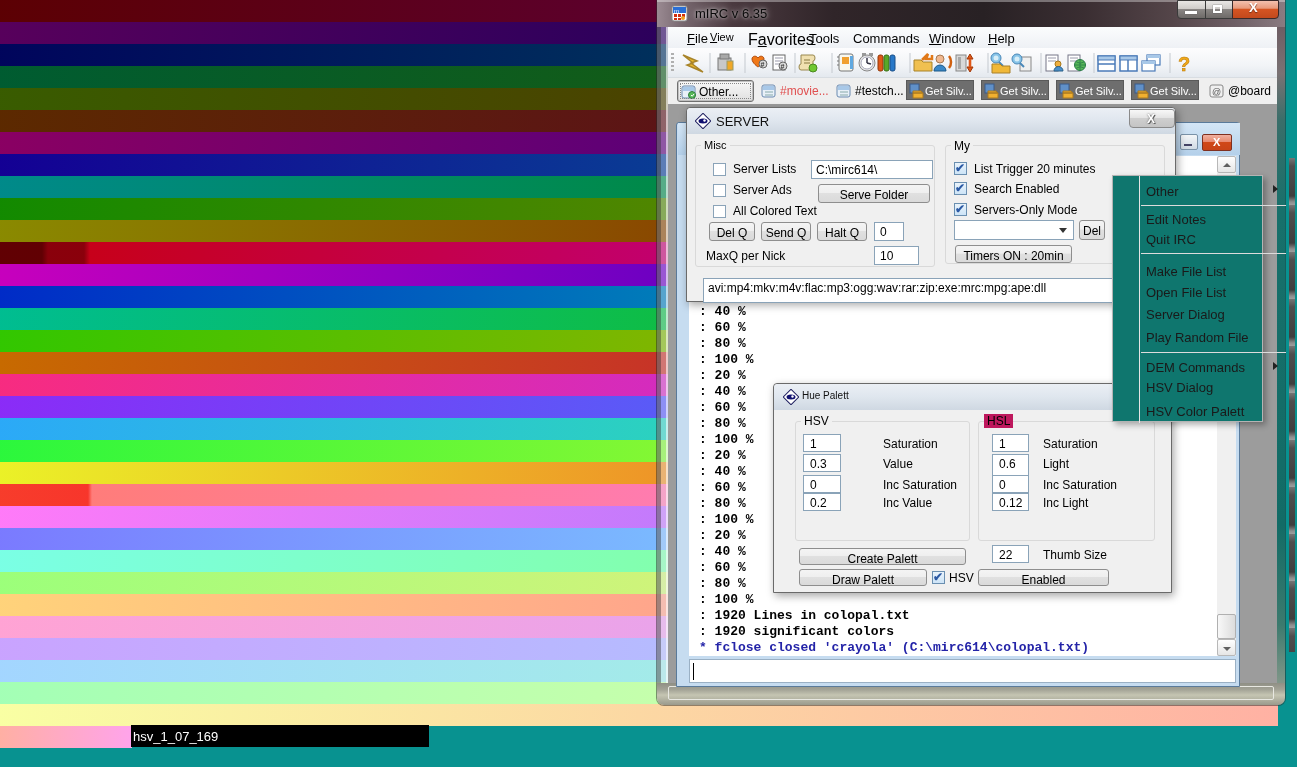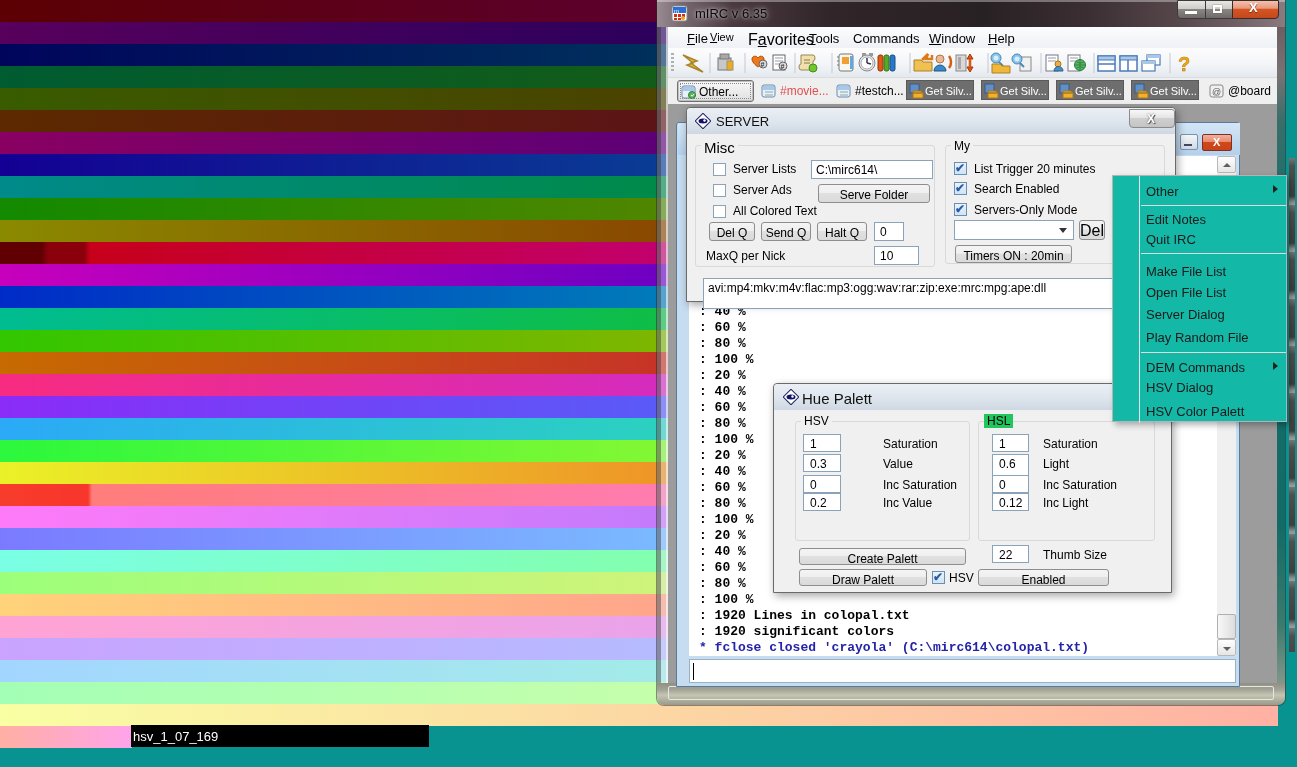--- a/index.html
+++ b/index.html
@@ -307,21 +307,21 @@
       <rect x="2.5" y="2.5" width="11" height="11" fill="#fff" stroke="#202060" transform="rotate(45 8 8)"></rect>
       <ellipse cx="8" cy="8" rx="4.5" ry="2.5" fill="#101070"></ellipse>
       <circle cx="9.5" cy="7.5" r="1.2" fill="#fff"></circle>
     </svg>
   <span class="abs" style="left:29px;top:6px;font-size:13px;color:#111">SERVER</span>
   <div class="abs" style="left:442px;top:1px;width:46px;height:19px;background:linear-gradient(to bottom,#f8f8f8 0%,#e4e4e4 45%,#cfcfcf 50%,#c4c4c4 100%);border:1px solid #8a8a8a;border-radius:0 3px 4px 4px">
       <span class="abs" style="left:17px;top:2px;font-size:12px;font-weight:bold;color:#fff;text-shadow:0 0 2px #555,1px 1px 0 #666">X</span>
     </div>
 
   <div class="abs gb" style="left:8px;top:37px;width:240px;height:122px"></div>
-  <span class="abs" style="left:14px;top:31px;font-size:15px;background:#f0f0f0;padding:0 3px">Misc</span>
+  <span class="abs" style="left:14px;top:31px;font-size:11px;background:#f0f0f0;padding:0 3px">Misc</span>
   <span class="cb" style="left:26px;top:55px"></span>
     <span class="abs tb" style="left:46px;top:54px">Server Lists</span>
   <span class="cb" style="left:26px;top:76px"></span>
     <span class="abs tb" style="left:46px;top:75px">Server Ads</span>
   <span class="cb" style="left:26px;top:97px"></span>
     <span class="abs tb" style="left:46px;top:96px">All Colored Text</span>
   <input-like class="abs txt" style="left:124px;top:52px;width:122px;height:19px;position:absolute">
       <span class="abs" style="left:4px;top:2px;font-size:12px">C:\mirc614\</span>
     </input-like>
   <div class="abs btn" style="left:131px;top:76px;width:112px;height:19px;text-align:center"><span style="font-size:12px;line-height:18px">Serve Folder</span></div>
@@ -340,36 +340,36 @@
   <span class="abs" style="left:264px;top:31px;font-size:12px;background:#f0f0f0;padding:0 3px">My</span>
   <span class="cbc" style="left:267px;top:54px"></span>
     <span class="abs tb" style="left:287px;top:54px">List Trigger 20 minutes</span>
   <span class="cbc" style="left:267px;top:74px"></span>
     <span class="abs tb" style="left:287px;top:74px">Search Enabled</span>
   <span class="cbc" style="left:267px;top:95px"></span>
     <span class="abs tb" style="left:287px;top:95px">Servers-Only Mode</span>
   <div class="abs txt" style="left:267px;top:112px;width:120px;height:20px">
       <span class="abs" style="left:104px;top:7px;width:0;height:0;border-left:4px solid transparent;border-right:4px solid transparent;border-top:5px solid #333"></span>
     </div>
-  <div class="abs btn" style="left:392px;top:112px;width:26px;height:20px;text-align:center"><span style="font-size:16px;line-height:19px">Del</span></div>
+  <div class="abs btn" style="left:392px;top:112px;width:26px;height:20px;text-align:center"><span style="font-size:12px;line-height:19px">Del</span></div>
   <div class="abs btn" style="left:268px;top:137px;width:117px;height:18px;text-align:center"><span style="font-size:12px;line-height:17px">Timers ON : 20min</span></div>
 
-  <div class="abs txt" style="left:16px;top:170px;width:420px;height:31px">
+  <div class="abs txt" style="left:16px;top:170px;width:420px;height:25px">
       <span class="abs" style="left:4px;top:2px;font-size:12px;white-space:nowrap">avi:mp4:mkv:m4v:flac:mp3:ogg:wav:rar:zip:exe:mrc:mpg:ape:dll</span>
     </div>
 </div>
 
 <div class="abs" style="left:773px;top:383px;width:399px;height:210px;background:#f0f0f0;border:1px solid #6a6a6a;border-radius:4px 4px 0 0;box-shadow:2px 3px 8px rgba(0,0,0,.35)">
   <div class="abs" style="left:0;top:0;width:397px;height:26px;background:linear-gradient(to bottom,#ebeff5 0%,#dfe6ee 50%,#cfd8e2 100%);border-radius:4px 4px 0 0"></div>
   <svg class="abs" style="left:9px;top:5px" width="16" height="16" viewBox="0 0 16 16">
       <rect x="2.5" y="2.5" width="11" height="11" fill="#fff" stroke="#202060" transform="rotate(45 8 8)"></rect>
       <ellipse cx="8" cy="8" rx="4.5" ry="2.5" fill="#101070"></ellipse>
       <circle cx="9.5" cy="7.5" r="1.2" fill="#fff"></circle>
     </svg>
-  <span class="abs" style="left:28px;top:6px;font-size:15px;color:#111">Hue Palett</span>
+  <span class="abs" style="left:28px;top:6px;font-size:10px;color:#111">Hue Palett</span>
 
   <div class="abs gb" style="left:21px;top:37px;width:175px;height:120px"></div>
   <span class="abs" style="left:27px;top:30px;font-size:12px;background:#f0f0f0;padding:0 3px">HSV</span>
   <div class="abs txt" style="left:29px;top:50px;width:38px;height:18px">
       <span class="abs" style="left:6px;top:2px;font-size:12px">1</span>
     </div>
   <div class="abs txt" style="left:29px;top:70px;width:38px;height:18px">
       <span class="abs" style="left:6px;top:2px;font-size:12px">0.3</span>
     </div>
   <div class="abs txt" style="left:29px;top:91px;width:38px;height:18px">
@@ -377,21 +377,21 @@
     </div>
   <div class="abs txt" style="left:29px;top:109px;width:38px;height:18px">
       <span class="abs" style="left:6px;top:2px;font-size:12px">0.2</span>
     </div>
   <span class="abs tb" style="left:109px;top:53px">Saturation</span>
   <span class="abs tb" style="left:109px;top:73px">Value</span>
   <span class="abs tb" style="left:109px;top:94px">Inc Saturation</span>
   <span class="abs tb" style="left:109px;top:112px">Inc Value</span>
 
   <div class="abs gb" style="left:204px;top:37px;width:177px;height:120px"></div>
-  <span class="abs" style="left:210px;top:30px;font-size:12px;background:#22c55e;padding:0 3px">HSL</span>
+  <span class="abs" style="left:210px;top:30px;font-size:12px;background:#be185d;padding:0 3px">HSL</span>
   <div class="abs txt" style="left:218px;top:50px;width:37px;height:18px">
       <span class="abs" style="left:6px;top:2px;font-size:12px">1</span>
     </div>
   <div class="abs txt" style="left:218px;top:70px;width:37px;height:28px">
       <span class="abs" style="left:6px;top:2px;font-size:12px">0.6</span>
     </div>
   <div class="abs txt" style="left:218px;top:91px;width:37px;height:18px">
       <span class="abs" style="left:6px;top:2px;font-size:12px">0</span>
     </div>
   <div class="abs txt" style="left:218px;top:109px;width:37px;height:18px">
@@ -406,21 +406,21 @@
   <div class="abs btn" style="left:25px;top:185px;width:128px;height:17px;text-align:center"><span style="font-size:12px;line-height:16px">Draw Palett</span></div>
   <span class="cbc" style="left:158px;top:187px"></span>
     <span class="abs tb" style="left:175px;top:187px">HSV</span>
   <div class="abs txt" style="left:218px;top:161px;width:37px;height:18px">
       <span class="abs" style="left:6px;top:2px;font-size:12px">22</span>
     </div>
   <span class="abs tb" style="left:269px;top:164px">Thumb Size</span>
   <div class="abs btn" style="left:204px;top:185px;width:131px;height:17px;text-align:center"><span style="font-size:12px;line-height:16px">Enabled</span></div>
 </div>
 
-<div class="abs" style="left:1112px;top:175px;width:175px;height:247px;background:#14b8a6;border:1px solid #b4b4b4;box-shadow:3px 3px 6px rgba(0,0,0,.3)">
+<div class="abs" style="left:1112px;top:175px;width:151px;height:247px;background:#0f766e;border:1px solid #b4b4b4;box-shadow:3px 3px 6px rgba(0,0,0,.3)">
   <div class="abs" style="left:26px;top:0;width:1px;height:247px;background:#e4e4e4"></div>
   <span class="mi" style="top:8px">Other</span>
     <span class="abs" style="left:160px;top:9px;width:0;height:0;border-top:4px solid transparent;border-bottom:4px solid transparent;border-left:5px solid #222"></span>
   <div class="abs" style="left:28px;top:29px;width:145px;height:1px;background:#dcdcdc"></div>
   <span class="mi" style="top:36px">Edit Notes</span>
   <span class="mi" style="top:56px">Quit IRC</span>
   <div class="abs" style="left:28px;top:77px;width:145px;height:1px;background:#dcdcdc"></div>
   <span class="mi" style="top:88px">Make File List</span>
   <span class="mi" style="top:109px">Open File List</span>
   <span class="mi" style="top:131px">Server Dialog</span>

